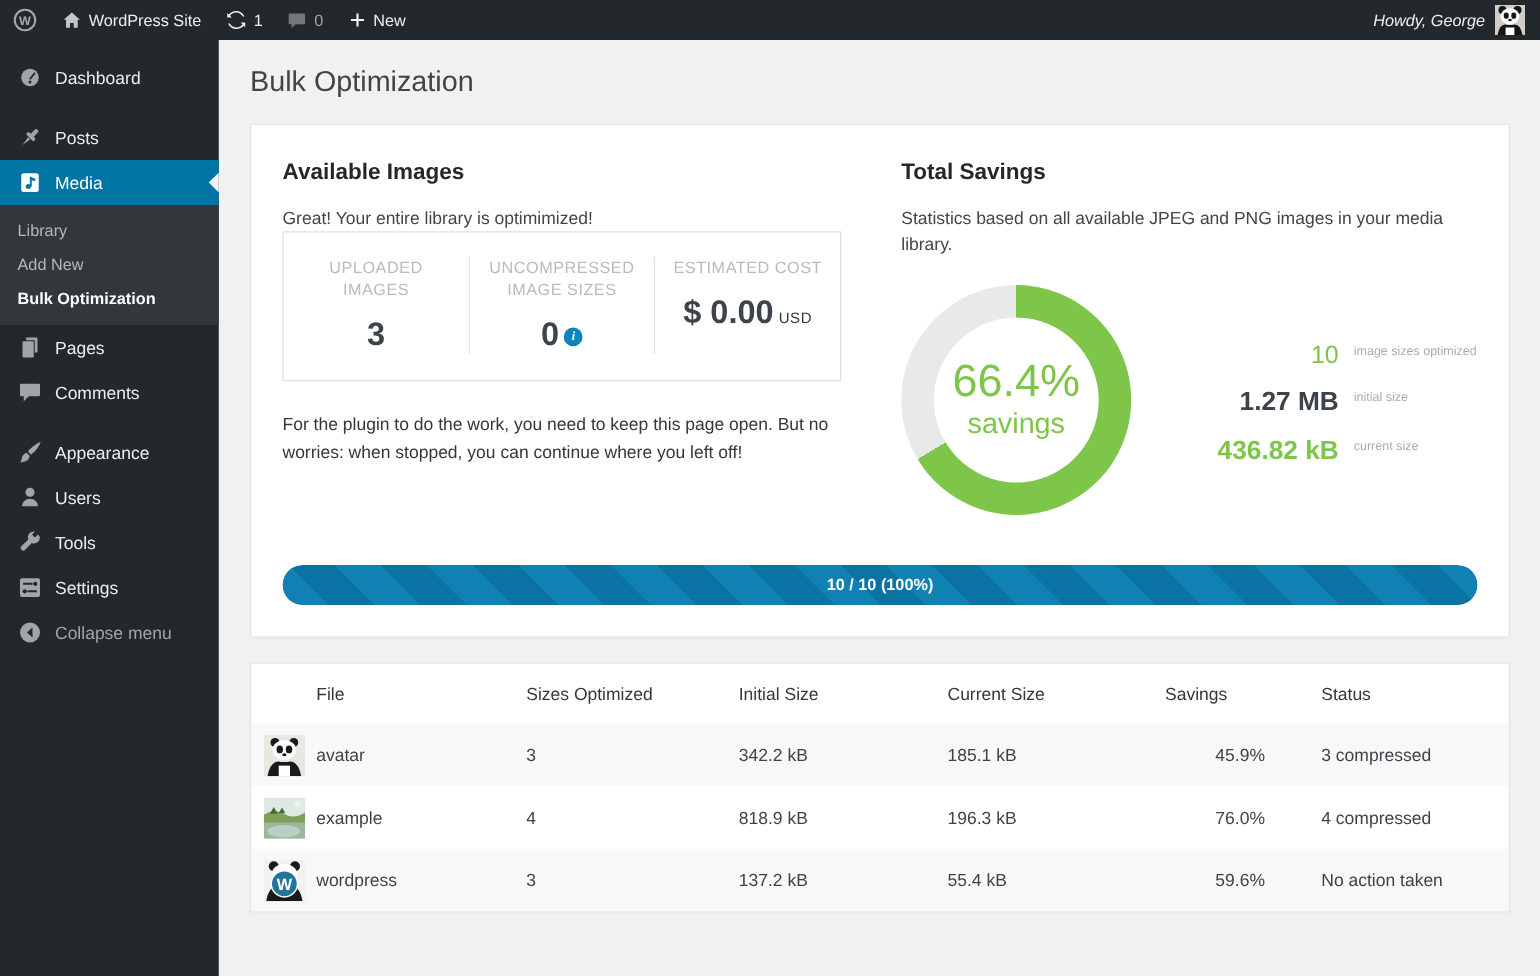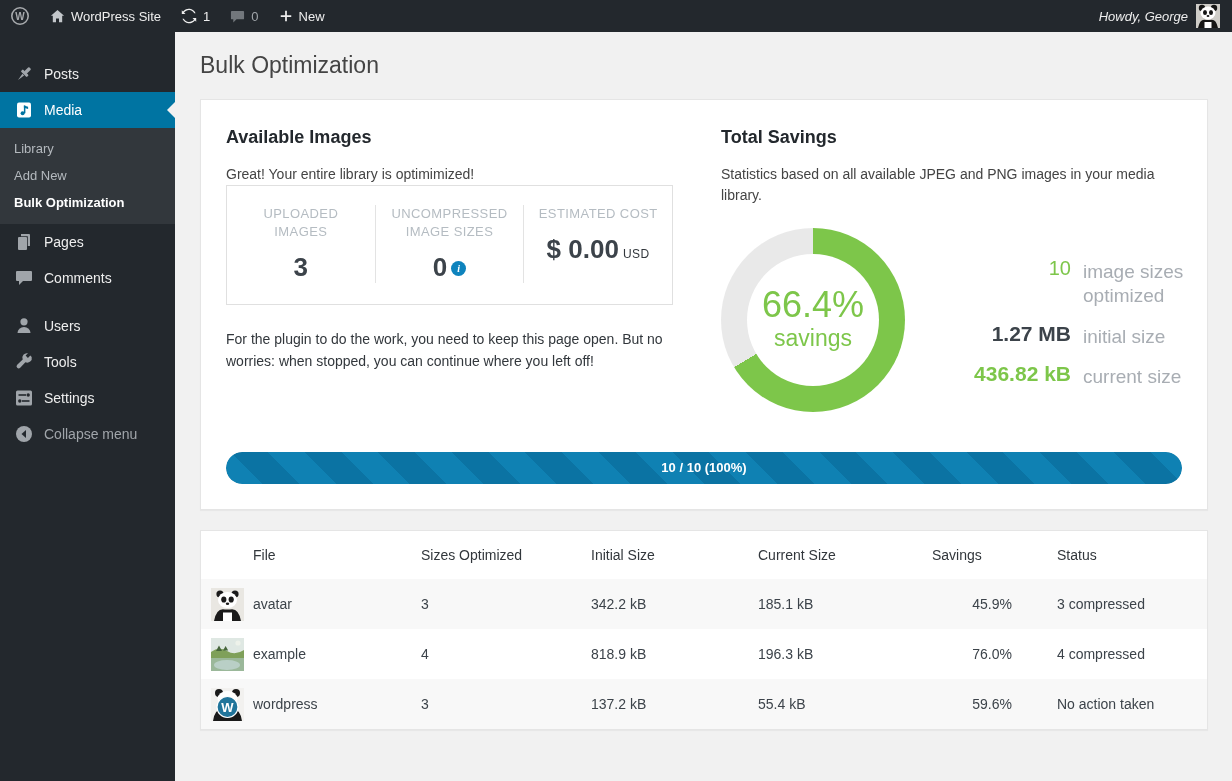--- a/index.html
+++ b/index.html
@@ -69,21 +69,21 @@
   .dial-center { position:absolute; inset:0; z-index:2; display:flex; flex-direction:column;
     align-items:center; justify-content:center; color:#7dc64a; }
   .dial-percent { font-size:36px; line-height:1; }
   .dial-caption { font-size:23px; line-height:1.2; margin-top:2px; }
   .ts-stats { padding-top:6px; }
   .ts-row { display:flex; align-items:flex-start; margin-bottom:14px; }
   .ts-row:last-child { margin-bottom:0; }
   .ts-value { width:122px; flex:none; text-align:right; font-size:21px; font-weight:bold; color:#3c434a; line-height:1.15; }
   .ts-value.green { color:#7dc64a; }
   .ts-value.plain { font-weight:400; font-size:20px; }
-  .ts-label { margin-left:12px; width:112px; font-size:19px; color:#a8adb3; line-height:1.25; padding-top:3px; }
+  .ts-label { margin-left:12px; width:112px; font-size:10px; color:#a8adb3; line-height:1.25; padding-top:3px; }
 
   
   .progress { margin-top:40px; height:32px; border-radius:16px; overflow:hidden; background:#e5e5e5; }
   .progress-fill { height:100%; border-radius:16px; text-align:center;
     background:repeating-linear-gradient(45deg,#0f81b3 0 26px,#0b73a3 26px 52px);
     color:#fff; font-size:13px; font-weight:bold; line-height:32px; }
 
   
   .card-table { margin-top:20px; }
   table.opt-table { width:100%; border-collapse:collapse; font-size:14px; color:#3c434a; }
@@ -157,20 +157,28 @@
         <ellipse cx="15" cy="8.5" rx="2" ry="2.5" fill="#151515"></ellipse>
         <ellipse cx="12" cy="12" rx="1.4" ry="1" fill="#151515"></ellipse>
         <path d="M2 24 Q4 14 10 16 L14 16 Q20 14 22 24 Z" fill="#151515"></path>
         <rect x="8.5" y="18" width="7" height="6" fill="#fff"></rect>
       </svg>
     </div>
   </div>
 
   <div class="sidebar">
     <ul class="menu">
+      <li class="menu-item">
+        <svg viewBox="0 0 20 20">
+            <circle cx="10" cy="10" r="7"></circle>
+            <path class="icon-bg" d="M9.3 10.7l4.2-4.9 1 .9-4.1 5z"></path>
+            <circle class="icon-bg" cx="10" cy="13.5" r="1.2"></circle>
+          </svg>
+        <span>Dashboard</span>
+      </li>
       <li class="menu-sep"></li>
       <li class="menu-item">
         <svg viewBox="0 0 20 20">
             <g transform="rotate(45 10 10)">
               <rect x="8.3" y="1.5" width="3.4" height="7" rx="1"></rect>
               <rect x="5.8" y="7.5" width="8.4" height="3" rx="1"></rect>
               <path d="M8.8 11h2.4L10 18.5z"></path>
             </g>
           </svg>
         <span>Posts</span>
@@ -198,20 +206,27 @@
           </svg>
         <span>Pages</span>
       </li>
       <li class="menu-item">
         <svg viewBox="0 0 20 20">
             <path d="M3 3h14a1 1 0 0 1 1 1v8a1 1 0 0 1-1 1h-8l-4 4v-4H3a1 1 0 0 1-1-1V4a1 1 0 0 1 1-1z"></path>
           </svg>
         <span>Comments</span>
       </li>
       <li class="menu-sep"></li>
+      <li class="menu-item">
+        <svg viewBox="0 0 20 20">
+            <path d="M18.5 1.5c-4 1.2-8.6 5.4-10.2 7.7l2.5 2.5c2.3-1.6 6.5-6.2 7.7-10.2z"></path>
+            <path d="M7.3 10.2l2.5 2.5c-.4 2.1-1.6 4.2-5 4.7-1 .1-2 .4-2.7.9.7-1 1-1.8 1.1-3 .3-2.7 2.1-4.6 4.1-5.1z"></path>
+          </svg>
+        <span>Appearance</span>
+      </li>
       <li class="menu-item">
         <svg viewBox="0 0 20 20">
             <circle cx="10" cy="5.8" r="3.6"></circle>
             <path d="M3.5 17a6.5 6 0 0 1 13 0z"></path>
           </svg>
         <span>Users</span>
       </li>
       <li class="menu-item">
         <svg viewBox="0 0 20 20">
             <path d="M17.7 5a4.6 4.6 0 0 1-6.3 5.3l-5.2 5.5a2.1 2.1 0 1 1-3-3l5.5-5.2A4.6 4.6 0 0 1 14 1.3L11.6 3.6l2.3 2.3 2.4-2.3c.8.9 1.3 1.5 1.4 1.4z"></path>

